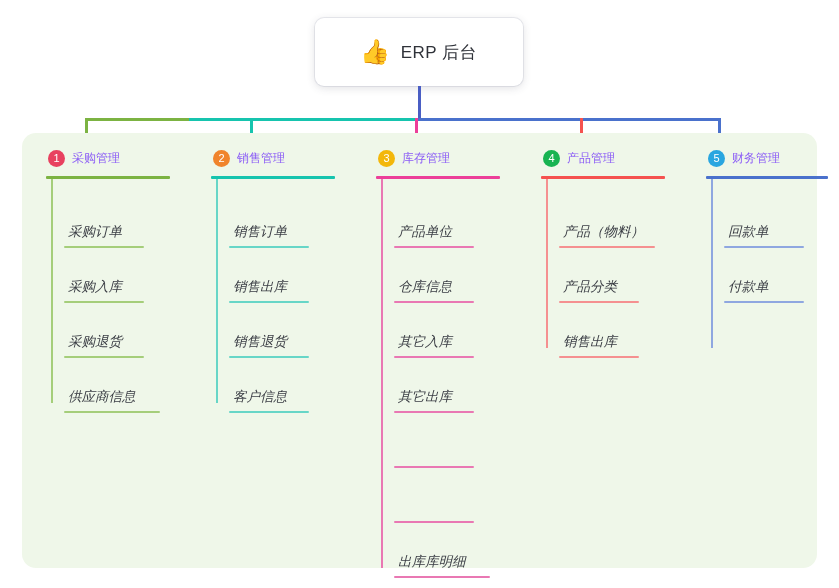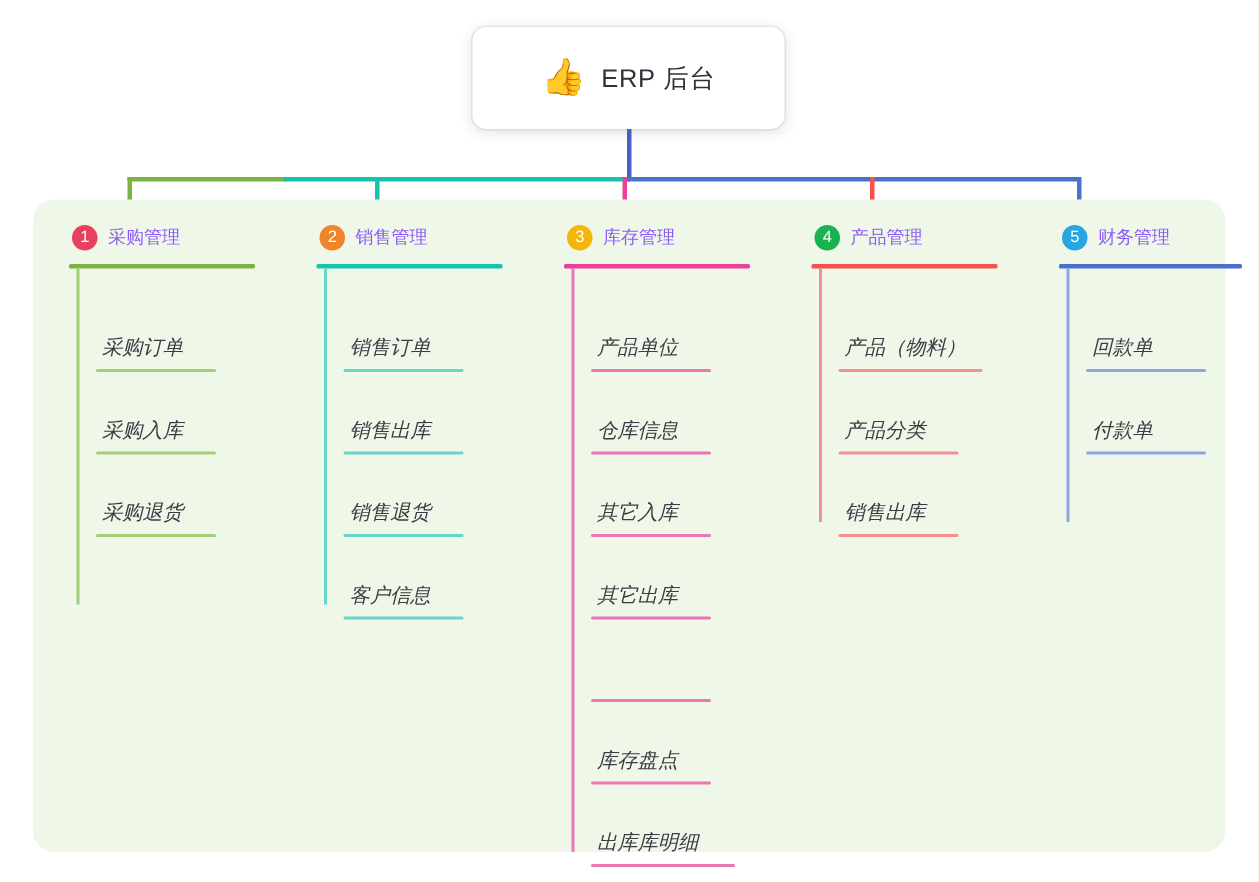--- a/index.html
+++ b/index.html
@@ -145,20 +145,24 @@
               <div class="leaf-underline" style="background: rgb(165, 206, 122); width: 80px;"></div>
             </div>
             <div class="leaf">
               <div class="leaf-label">采购入库</div>
               <div class="leaf-underline" style="background: rgb(165, 206, 122); width: 80px;"></div>
             </div>
             <div class="leaf">
               <div class="leaf-label">采购退货</div>
               <div class="leaf-underline" style="background: rgb(165, 206, 122); width: 80px;"></div>
             </div>
+            <div class="leaf">
+              <div class="leaf-label">供应商信息</div>
+              <div class="leaf-underline" style="background: rgb(165, 206, 122); width: 96px;"></div>
+            </div>
           </div>
         </div>
         <div class="column" style="left: 189px; top: 12px;">
           <div class="col-head">
             <span class="badge" style="background: rgb(240, 132, 44);">2</span>
             <span class="col-title">销售管理</span>
           </div>
           <div class="col-underline" style="background: rgb(22, 196, 174); width: 124px;"></div>
           <div class="leaf-wrap">
             <div class="spine" style="background: rgb(103, 214, 199); height: 224px;"></div>
@@ -201,21 +205,20 @@
               <div class="leaf-underline" style="background: rgb(233, 120, 179); width: 80px;"></div>
             </div>
             <div class="leaf">
               <div class="leaf-label">其它出库</div>
               <div class="leaf-underline" style="background: rgb(233, 120, 179); width: 80px;"></div>
             </div>
             <div class="leaf">
               <div class="leaf-underline" style="background: rgb(233, 120, 179); width: 80px;"></div>
             </div>
             <div class="leaf">
-              <div class="leaf-label">库存盘点</div>
               <div class="leaf-underline" style="background: rgb(233, 120, 179); width: 80px;"></div>
             </div>
             <div class="leaf">
               <div class="leaf-label">出库库明细</div>
               <div class="leaf-underline" style="background: rgb(233, 120, 179); width: 96px;"></div>
             </div>
           </div>
         </div>
         <div class="column" style="left: 519px; top: 12px;">
           <div class="col-head">

